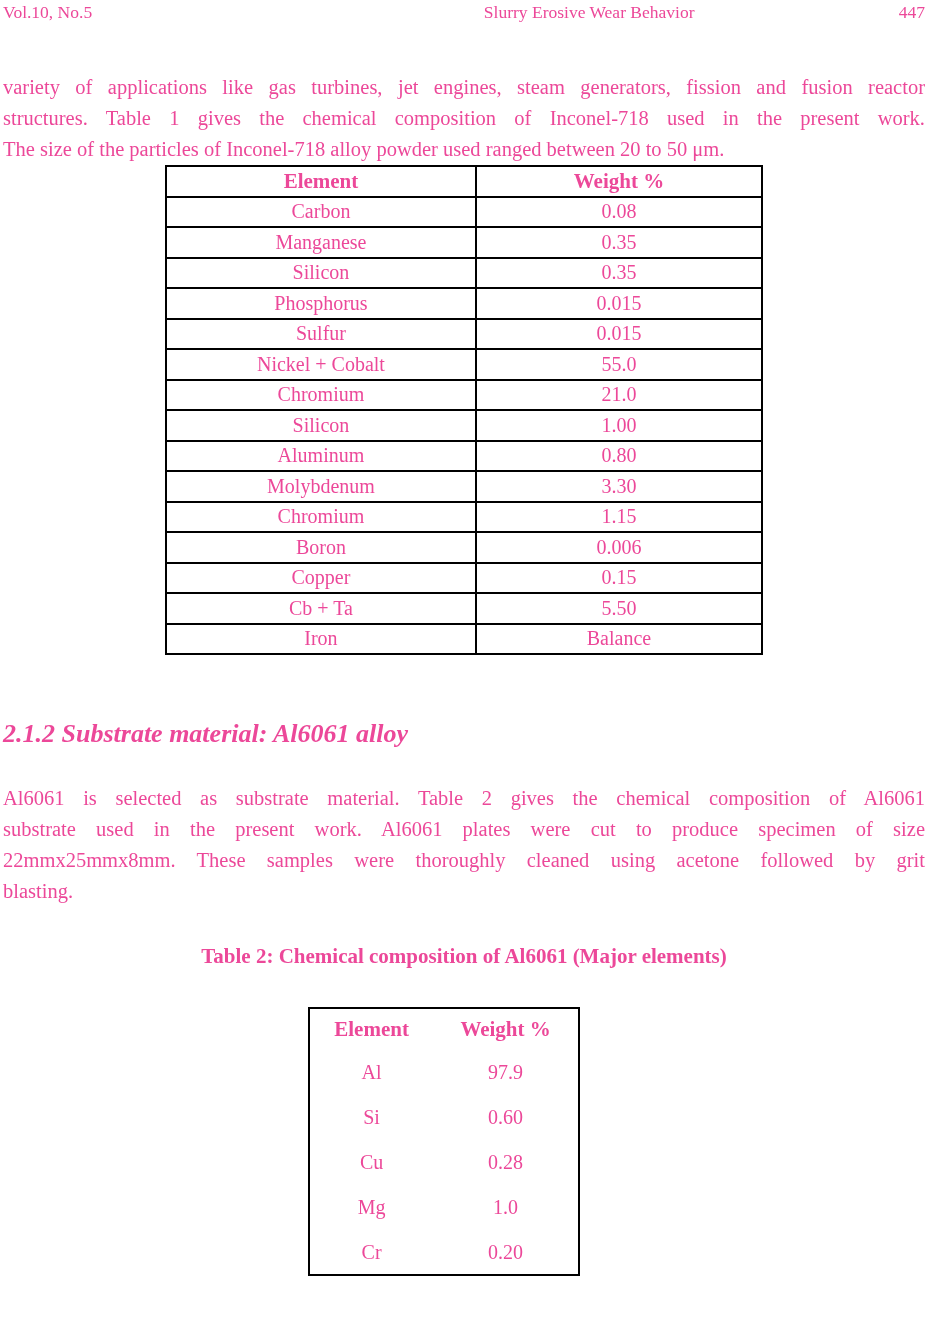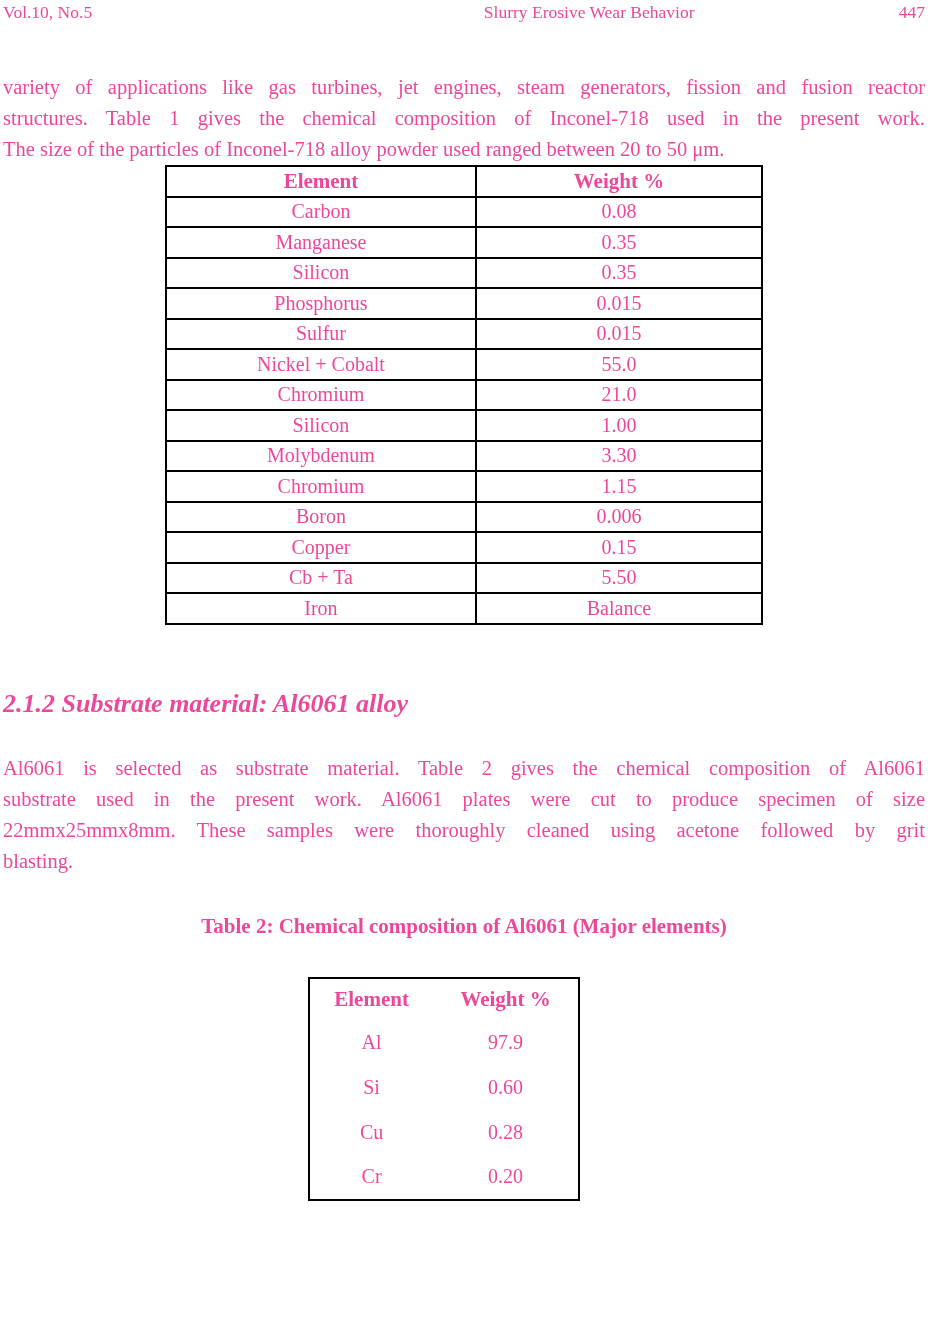--- a/index.html
+++ b/index.html
@@ -145,20 +145,24 @@
         </tr>
         <tr>
           <td>Chromium</td>
           <td>21.0</td>
         </tr>
         <tr>
           <td>Silicon</td>
           <td>1.00</td>
         </tr>
         <tr>
+          <td>Aluminum</td>
+          <td>0.80</td>
+        </tr>
+        <tr>
           <td>Molybdenum</td>
           <td>3.30</td>
         </tr>
         <tr>
           <td>Chromium</td>
           <td>1.15</td>
         </tr>
         <tr>
           <td>Boron</td>
           <td>0.006</td>
@@ -207,19 +211,23 @@
         </tr>
         <tr>
           <td>Si</td>
           <td>0.60</td>
         </tr>
         <tr>
           <td>Cu</td>
           <td>0.28</td>
         </tr>
         <tr>
+          <td>Mg</td>
+          <td>1.0</td>
+        </tr>
+        <tr>
           <td>Cr</td>
           <td>0.20</td>
         </tr>
       </tbody>
   </table>
 
 </div>
 
 </body></html>

